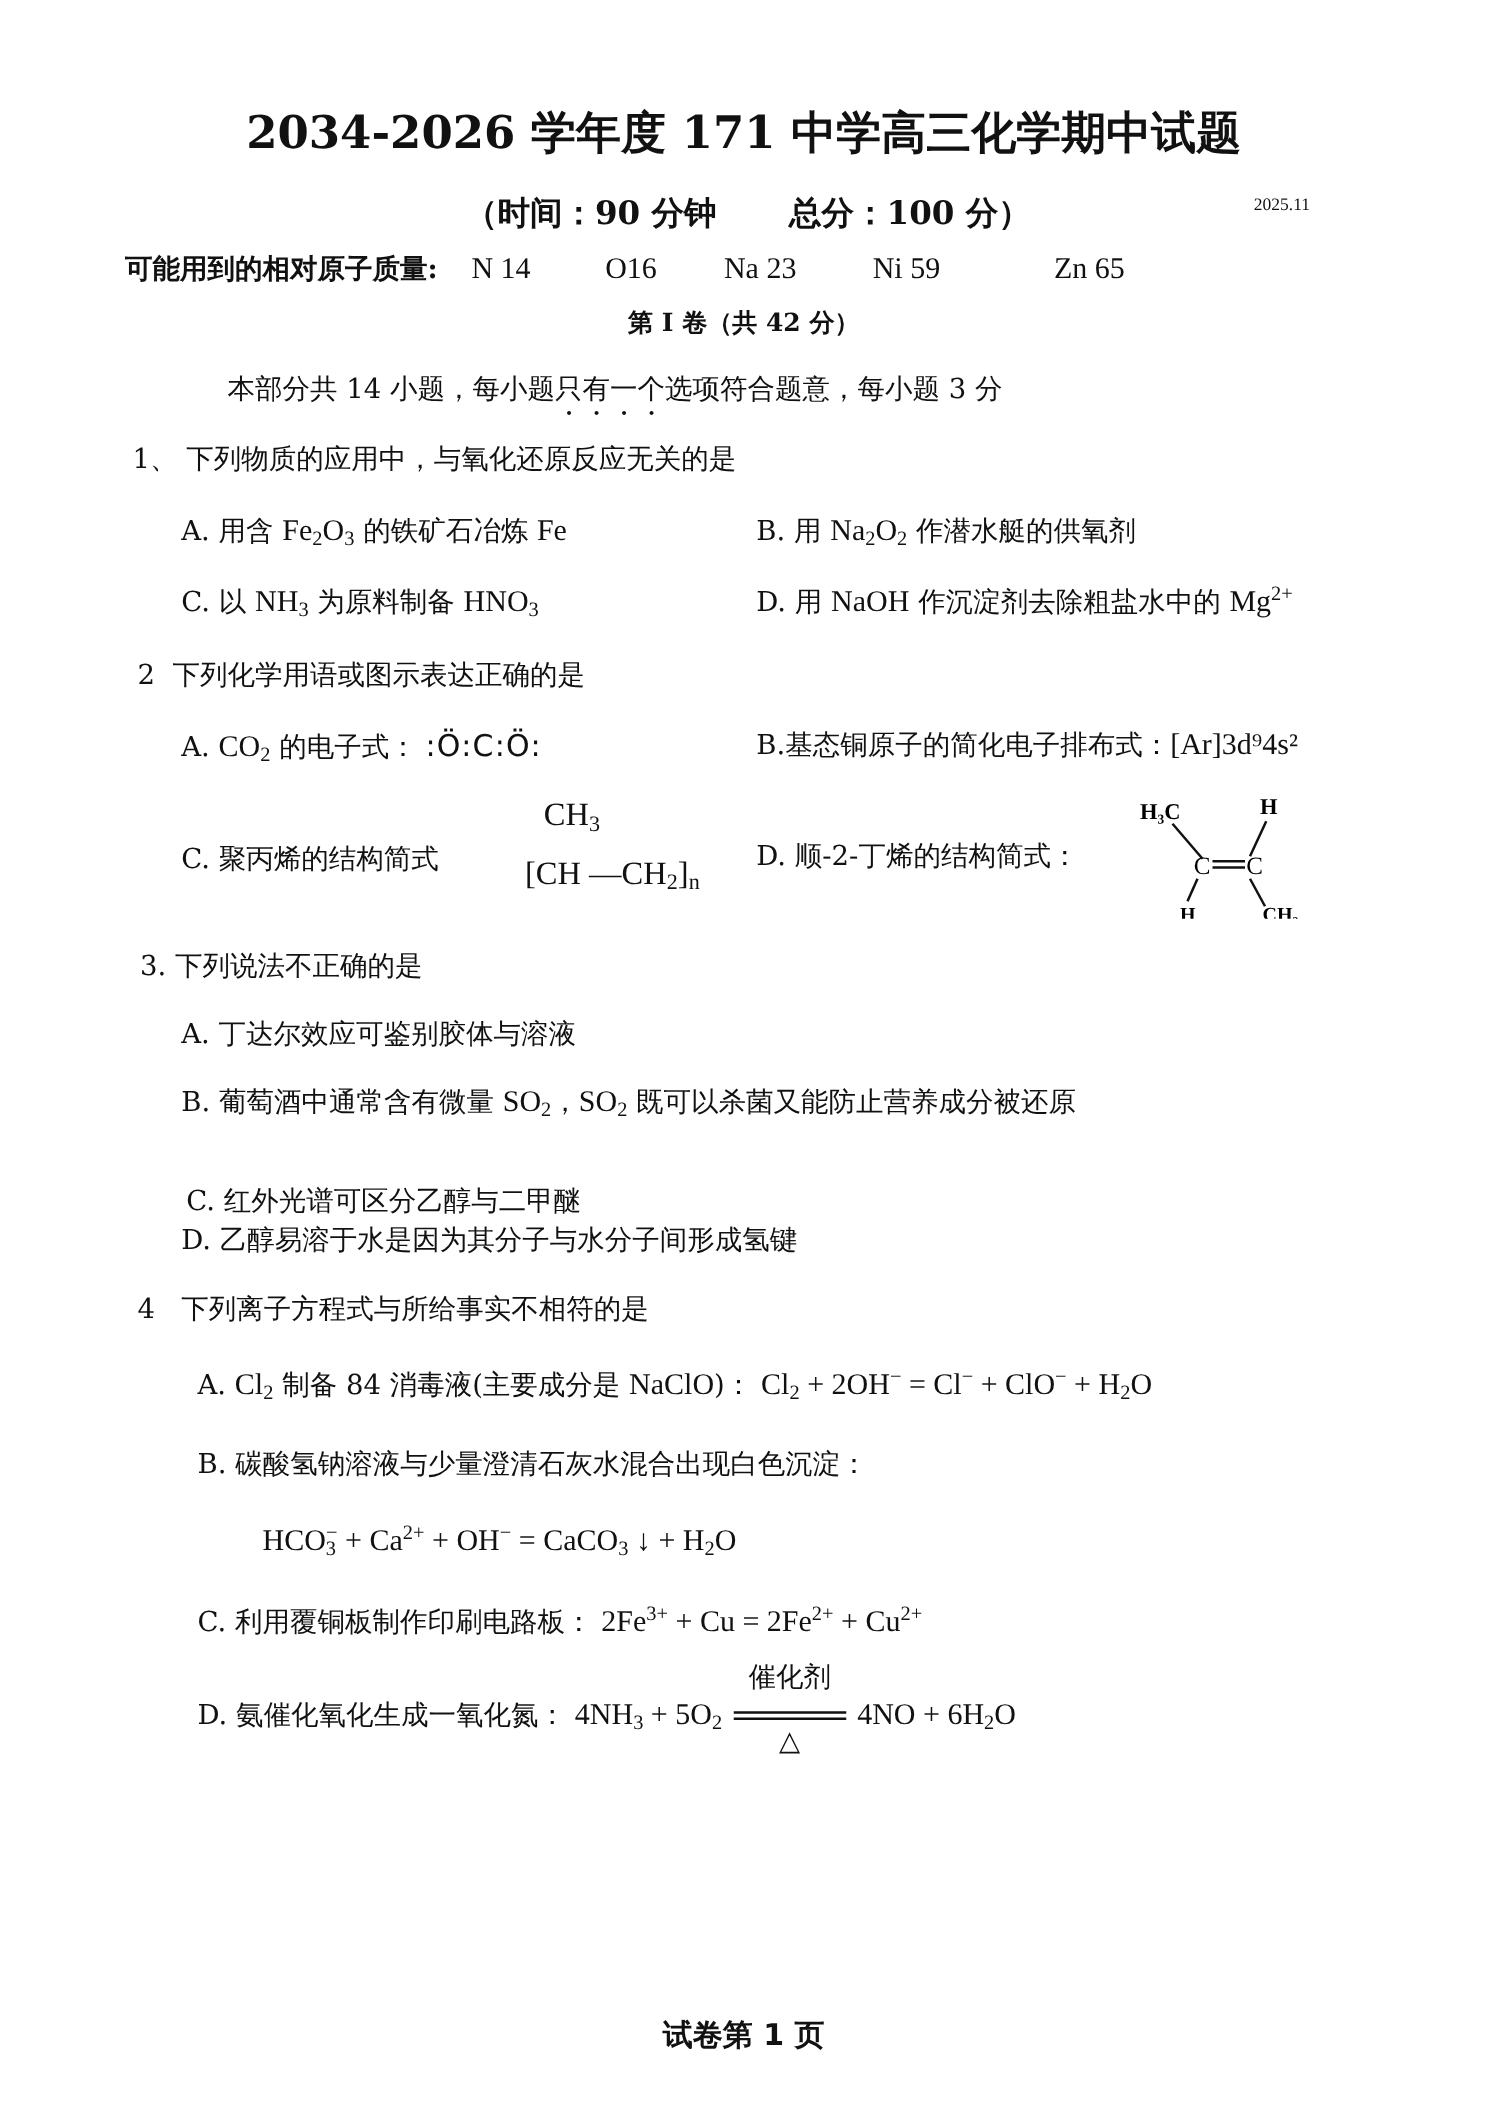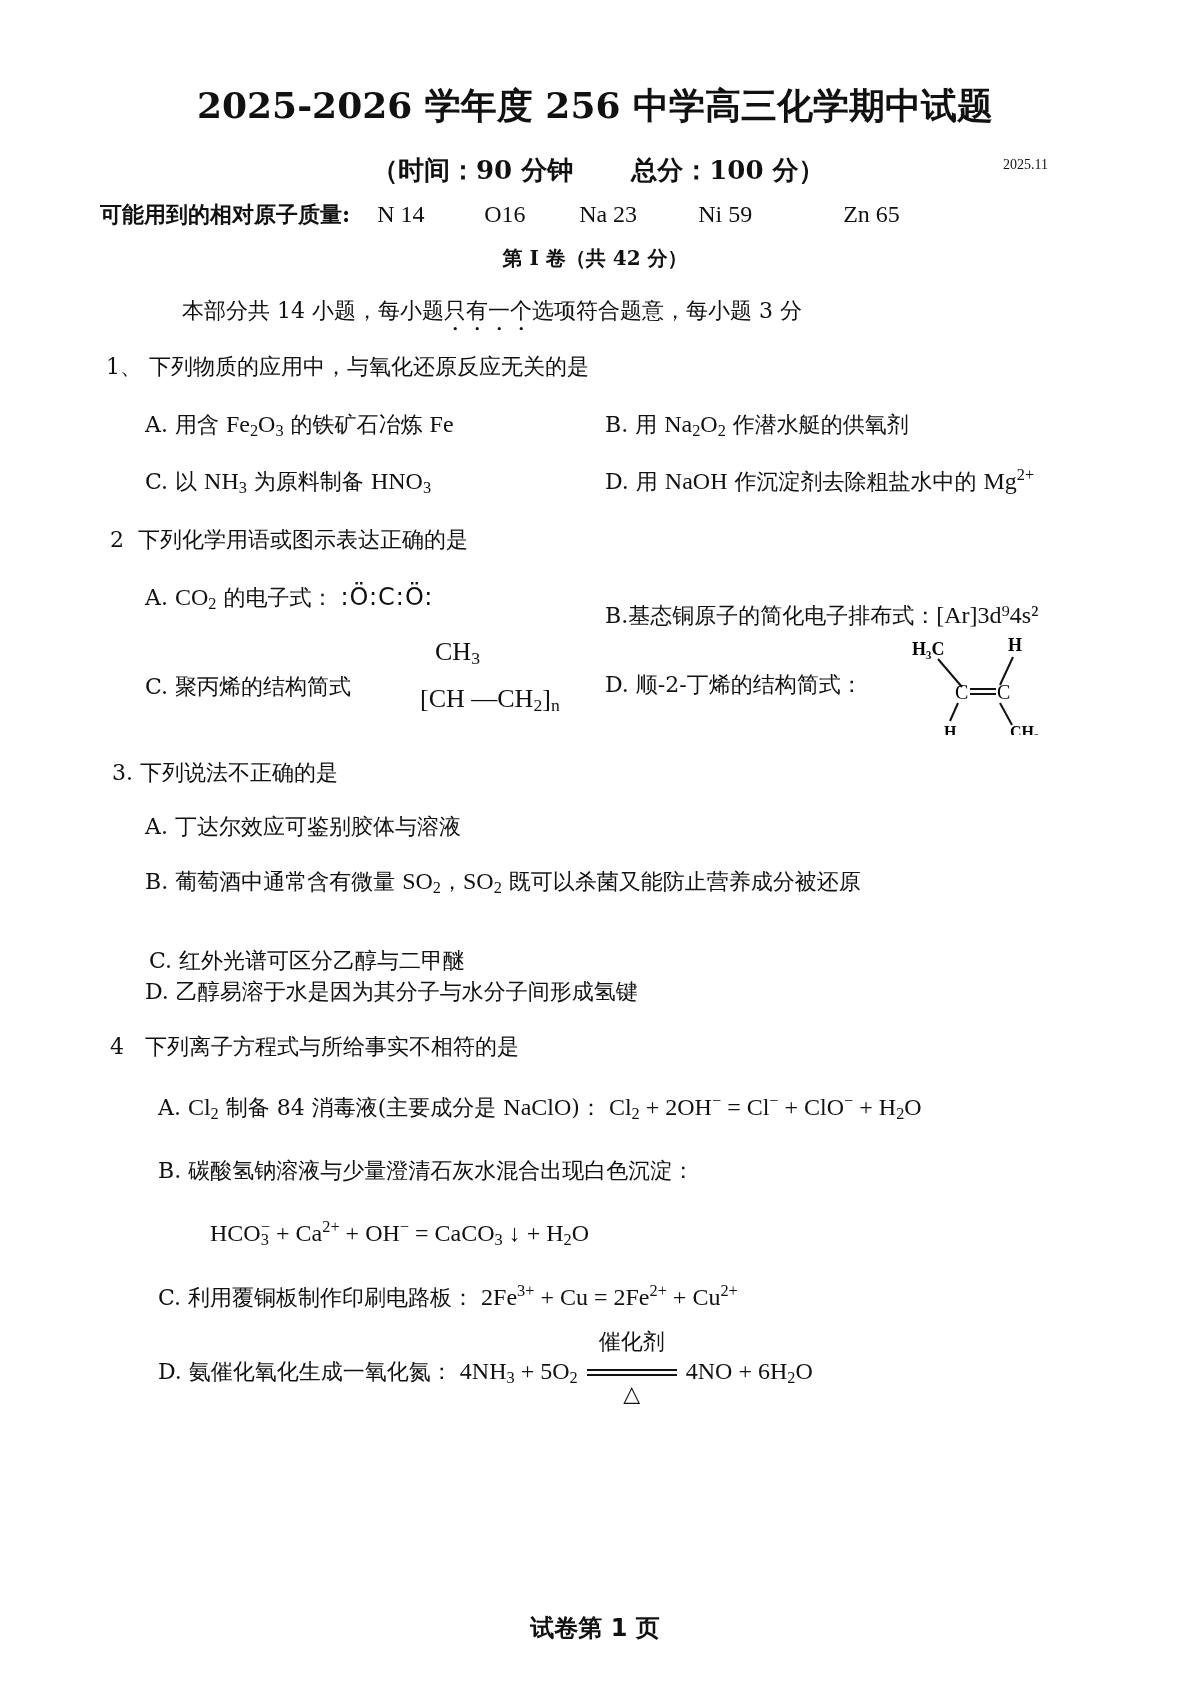--- a/index.html
+++ b/index.html
@@ -28,21 +28,21 @@
   .footer { left: 0; width: 1190px; text-align: center; top: 1612px; font-size: 24px; font-weight: bold; font-family: "DejaVu Sans", sans-serif; }
   .arrow-cond { display: inline-block; position: relative; width: 90px; height: 24px; vertical-align: middle; margin: 0 2px; }
   .arrow-cond .top { position: absolute; top: -34px; left: 0; width: 90px; text-align: center; font-size: 22px; font-family: "DejaVu Sans", sans-serif; }
   .arrow-cond .line1 { position: absolute; top: 8px; left: 0; width: 90px; border-top: 2px solid #111; }
   .arrow-cond .line2 { position: absolute; top: 13px; left: 0; width: 90px; border-top: 2px solid #111; }
   .arrow-cond .bot { position: absolute; top: 20px; left: 0; width: 90px; text-align: center; font-size: 22px; }
 </style>
 </head>
 <body>
 
-<div class="abs title">2025-2026 学年度 256 中学高三化学期中试题</div>
+<div class="abs title">2034-2026 学年度 171 中学高三化学期中试题</div>
 <div class="abs subtitle">
   <span>（时间：90 分钟</span><span class="gap"></span><span>总分：100 分）</span>
 </div>
 <div class="abs date">2025.11</div>
 <div class="abs masses">
   <span class="lbl">可能用到的相对原子质量:</span>
   <span class="m" style="width:100px">N 14</span>
   <span class="m" style="width:88px">O16</span>
   <span class="m" style="width:112px">Na 23</span>
   <span class="m" style="width:138px">Ni 59</span>
@@ -72,21 +72,21 @@
 </div>
 
 <div class="abs q" style="left:110px; top:525px;">
   <span>2</span>&nbsp;
   <span>下列化学用语或图示表达正确的是</span>
 </div>
 <div class="abs opt" style="left:145px; top:583px;">
   <span>A.</span> <span class="chem">CO<sub>2</sub></span> 的电子式：
   <span class="lewis">:Ö:C:Ö:</span>
 </div>
-<div class="abs opt" style="left:605px; top:581px;margin-top:20px;">
+<div class="abs opt" style="left:605px; top:581px;">
   <span>B.</span><span>基态铜原子的简化电子排布式：</span><span class="chem">[Ar]3d⁹4s²</span>
 </div>
 <div class="abs opt" style="left:145px; top:672px;">
   <span>C.</span> <span>聚丙烯的结构简式</span>
 </div>
 <div class="abs polymer" style="left:435px; top:637px;">CH<sub>3</sub></div>
 <div class="abs polymer" style="left:420px; top:684px;">[CH —CH<sub>2</sub>]<sub>n</sub></div>
 <div class="abs opt" style="left:605px; top:670px;">
   <span>D.</span> <span>顺-2-丁烯的结构简式：</span>
 </div>

